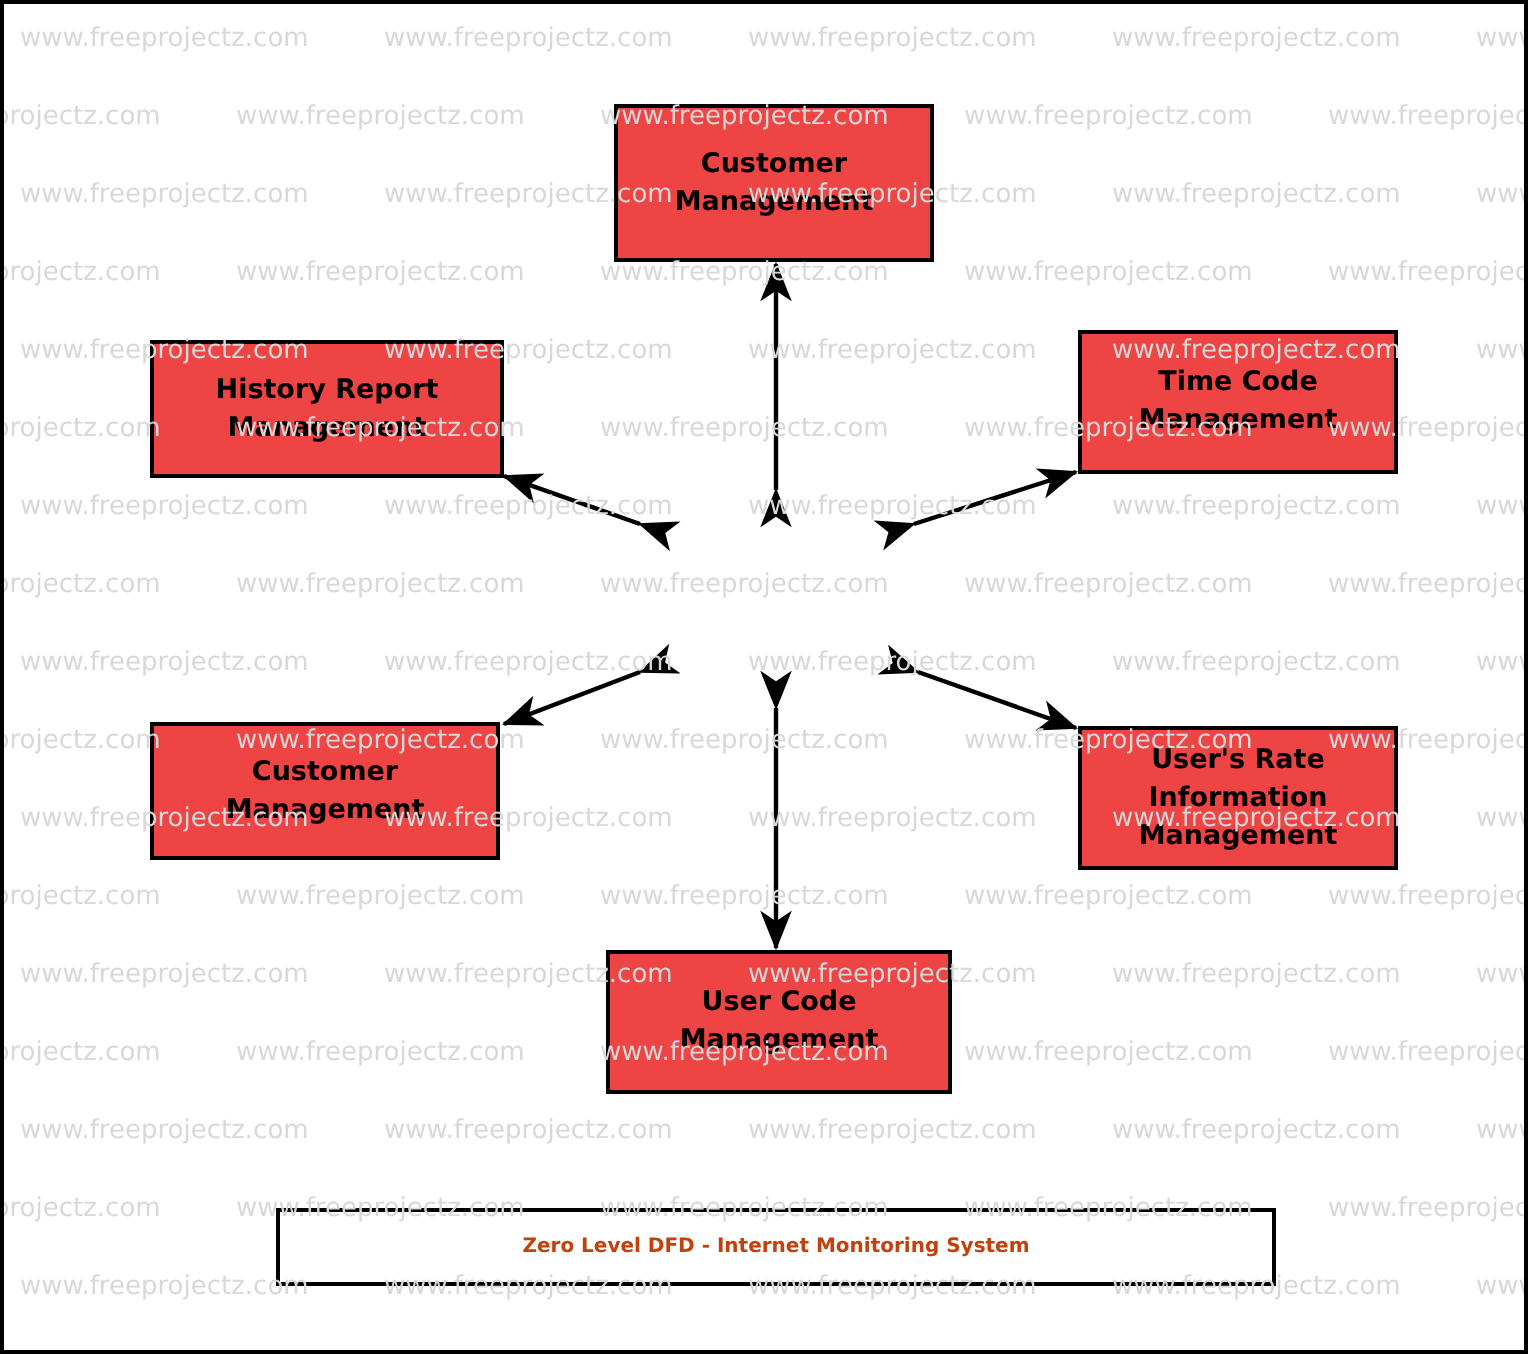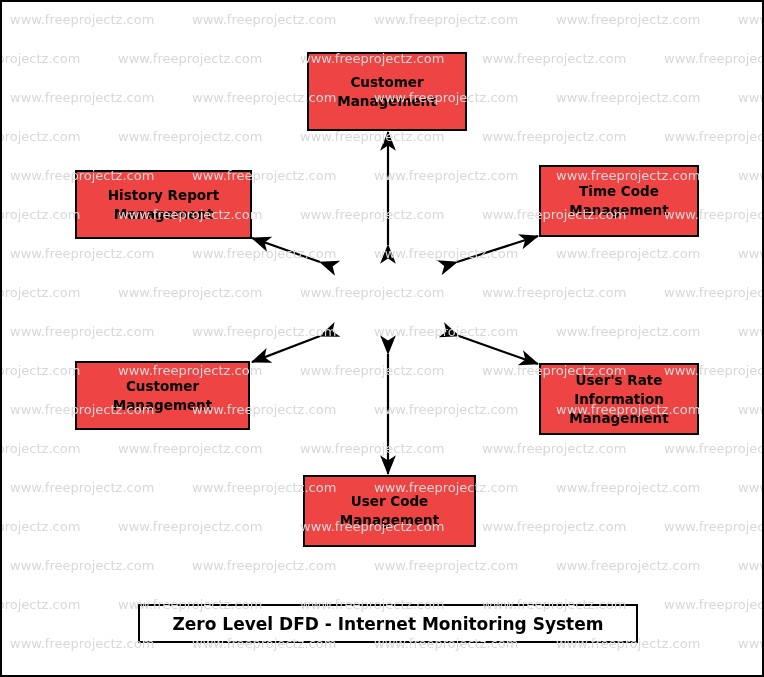--- a/index.html
+++ b/index.html
@@ -95,22 +95,22 @@
     box-sizing: border-box;
     border: 2px solid #000000;
     background: #ffffff;
     display: flex;
     align-items: center;
     justify-content: center;
     z-index: 4;
   }
   .caption-label {
     font-weight: bold;
-    font-size: 17px;
-    color: #000000;
+    font-size: 10px;
+    color: #c2410c;
     white-space: nowrap;
     text-align: center;
   }
 </style>
 </head>
 <body>
 
 <div id="canvas">
 
   <svg id="arrow-layer" viewBox="0 0 764 677" width="764" height="677">

